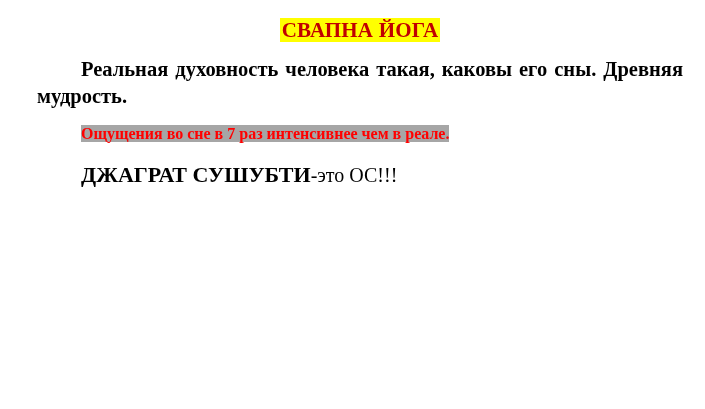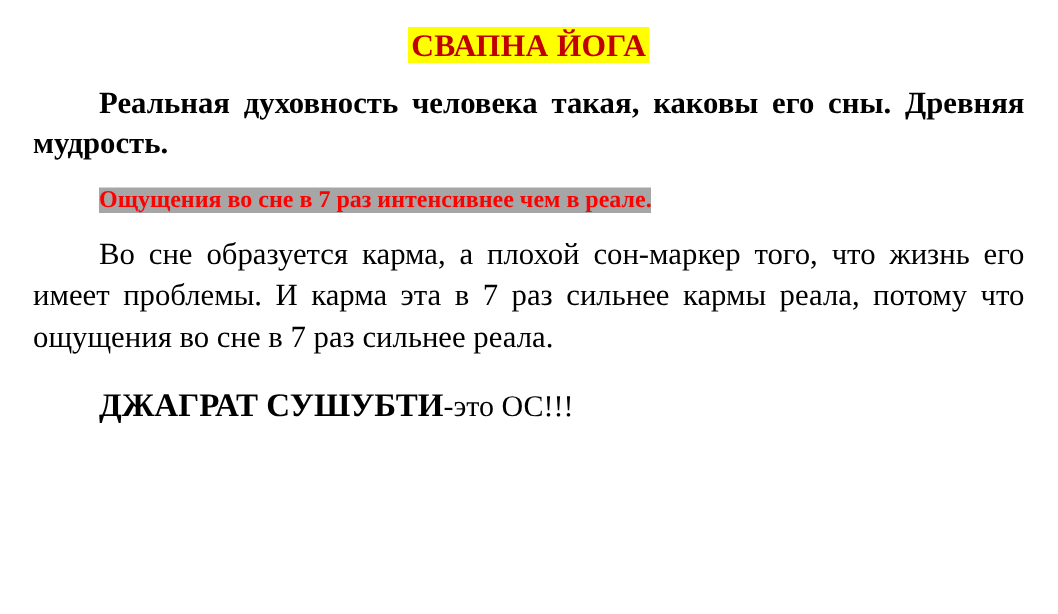--- a/index.html
+++ b/index.html
@@ -11,21 +11,21 @@
     height: 409px;
     background: #ffffff;
     font-family: "Liberation Serif", serif;
     overflow: hidden;
   }
   .page {
     position: relative;
     width: 705px;
     height: 409px;
     box-sizing: border-box;
-    padding: 10px 22px 0 22px;
+    padding: 10px 22px 0 37px;
   }
   .title-line {
     text-align: center;
     margin: 8px 0 0 0;
   }
   .title-text {
     display: inline;
     font-weight: bold;
     font-size: 21px;
     color: #c00000;
@@ -83,19 +83,18 @@
   <div class="title-line">
     <span class="title-text">СВАПНА ЙОГА</span>
   </div>
 
   <p class="para bold indent">Реальная духовность человека такая, каковы его сны. Древняя мудрость.</p>
 
   <p class="highlight-para">
     <span class="hl">Ощущения во сне в 7 раз интенсивнее чем в реале.</span>
   </p>
 
-  <p class="para indent">Во сне образуется карма, а плохой сон-маркер того, что жизнь его имеет проблемы. И карма эта в 7 раз сильнее кармы реала, потому что ощущения во сне в 7 раз сильнее реала.</p>
 
   <p class="para last-para">
     <span class="last-strong">ДЖАГРАТ СУШУБТИ</span><span class="last-rest">-это ОС!!!</span>
   </p>
 
 </div>
 
 </body></html>

